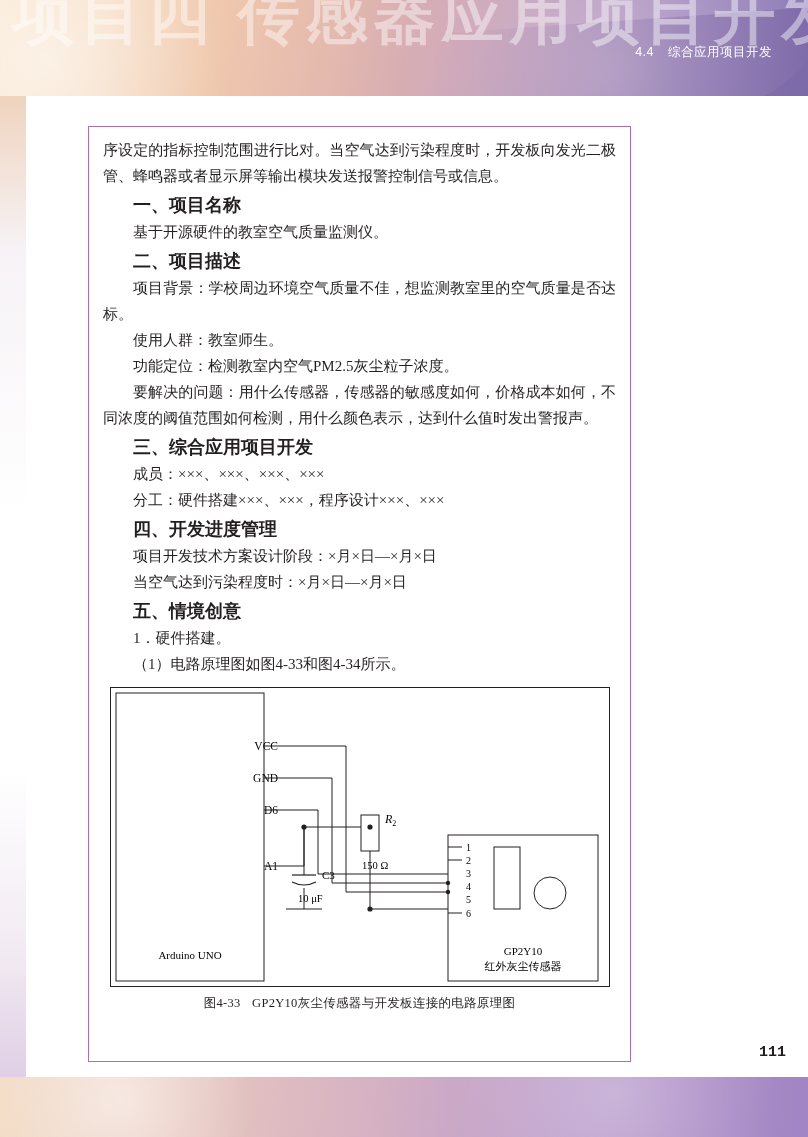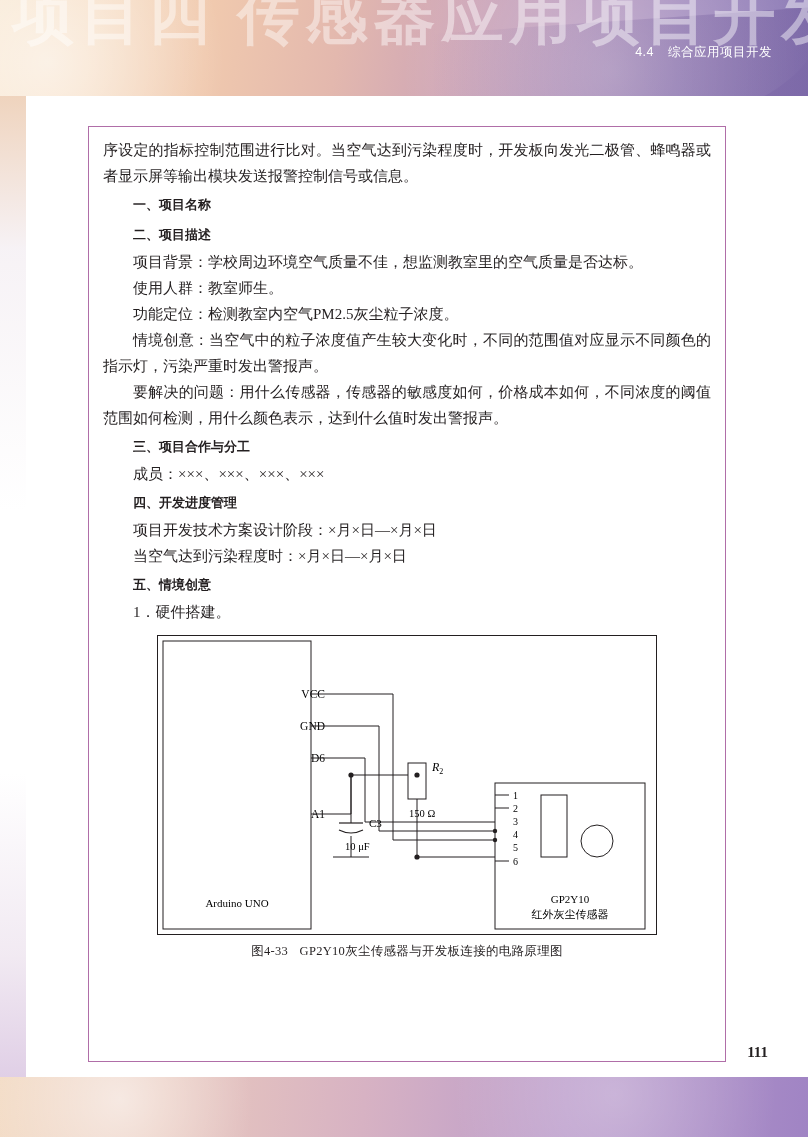--- a/index.html
+++ b/index.html
@@ -105,50 +105,50 @@
   }
   .footer-band .fg2 {
     position: absolute;
     left: 380px; bottom: -70px;
     width: 470px; height: 150px;
     border-radius: 50%;
     background: radial-gradient(circle at 50% 25%, rgba(255,255,255,0.28), rgba(255,255,255,0) 62%);
   }
   .page-number {
     position: absolute;
-    right: 40px;
+    right: 22px;
     bottom: 76px;
-    font-family: Liberation Serif, serif;
+    font-family: Liberation Mono, monospace;
     font-size: 15px;
     font-weight: 700;
     color: #231f20;
   }
 
   
   .content-frame {
     position: absolute;
     left: 88px;
     top: 126px;
-    width: 638px;
+    width: 543px;
     height: 936px;
     border: 1.2px solid #b06ea8;
     box-sizing: border-box;
     padding: 10px 14px 0 14px;
   }
 
   .p {
     font-size: 15px;
     line-height: 26px;
     text-align: justify;
     margin: 0;
     color: #231f20;
   }
   .indent2 { text-indent: 30px; }
   .head-s {
-    font-size: 13px;
+    font-size: 18px;
     line-height: 28px;
     font-weight: 700;
     margin: 2px 0 0 0;
     text-indent: 30px;
   }
 
   
   .figure-wrap {
     margin-top: 10px;
     display: flex;
@@ -184,37 +184,39 @@
       <span class="sec-num">4.4</span>
       <span>综合应用项目开发</span>
     </div>
   </div>
 
   <div class="content-frame">
 
     <p class="p">序设定的指标控制范围进行比对。当空气达到污染程度时，开发板向发光二极管、蜂鸣器或者显示屏等输出模块发送报警控制信号或信息。</p>
 
     <p class="head-s">一、项目名称</p>
+    <p class="p indent2">基于开源硬件的教室空气质量监测仪。</p>
 
     <p class="head-s">二、项目描述</p>
     <p class="p indent2">项目背景：学校周边环境空气质量不佳，想监测教室里的空气质量是否达标。</p>
     <p class="p indent2">使用人群：教室师生。</p>
     <p class="p indent2">功能定位：检测教室内空气PM2.5灰尘粒子浓度。</p>
-    <p class="p indent2">情境创意：当空气中的粒子浓度值产生较大变化时，不同的范围值对应显示不同颜色的指示灯，污染严重时发出警报声。</p>
     <p class="p indent2">要解决的问题：用什么传感器，传感器的敏感度如何，价格成本如何，不同浓度的阈值范围如何检测，用什么颜色表示，达到什么值时发出警报声。</p>
 
-    <p class="head-s">三、项目合作与分工</p>
+    <p class="head-s">三、综合应用项目开发</p>
     <p class="p indent2">成员：×××、×××、×××、×××</p>
+    <p class="p indent2">分工：硬件搭建×××、×××，程序设计×××、×××</p>
 
     <p class="head-s">四、开发进度管理</p>
     <p class="p indent2">项目开发技术方案设计阶段：×月×日—×月×日</p>
     <p class="p indent2">当空气达到污染程度时：×月×日—×月×日</p>
 
     <p class="head-s">五、情境创意</p>
     <p class="p indent2">1．硬件搭建。</p>
+    <p class="p indent2">（1）电路原理图如图4-33和图4-34所示。</p>
 
     <div class="figure-wrap">
       <svg class="circuit" viewBox="0 0 500 300">
 
         <rect x="0.5" y="0.5" width="499" height="299" fill="#ffffff" stroke="#231f20" stroke-width="1"></rect>
 
         <rect x="6" y="6" width="148" height="288" fill="#ffffff" stroke="#231f20" stroke-width="1"></rect>
         <text x="80" y="272" font-family="Liberation Serif, serif" font-size="11" text-anchor="middle">Arduino UNO</text>
 
         <text x="168" y="63" font-family="Liberation Serif, serif" font-size="11.5" text-anchor="end">VCC</text>

